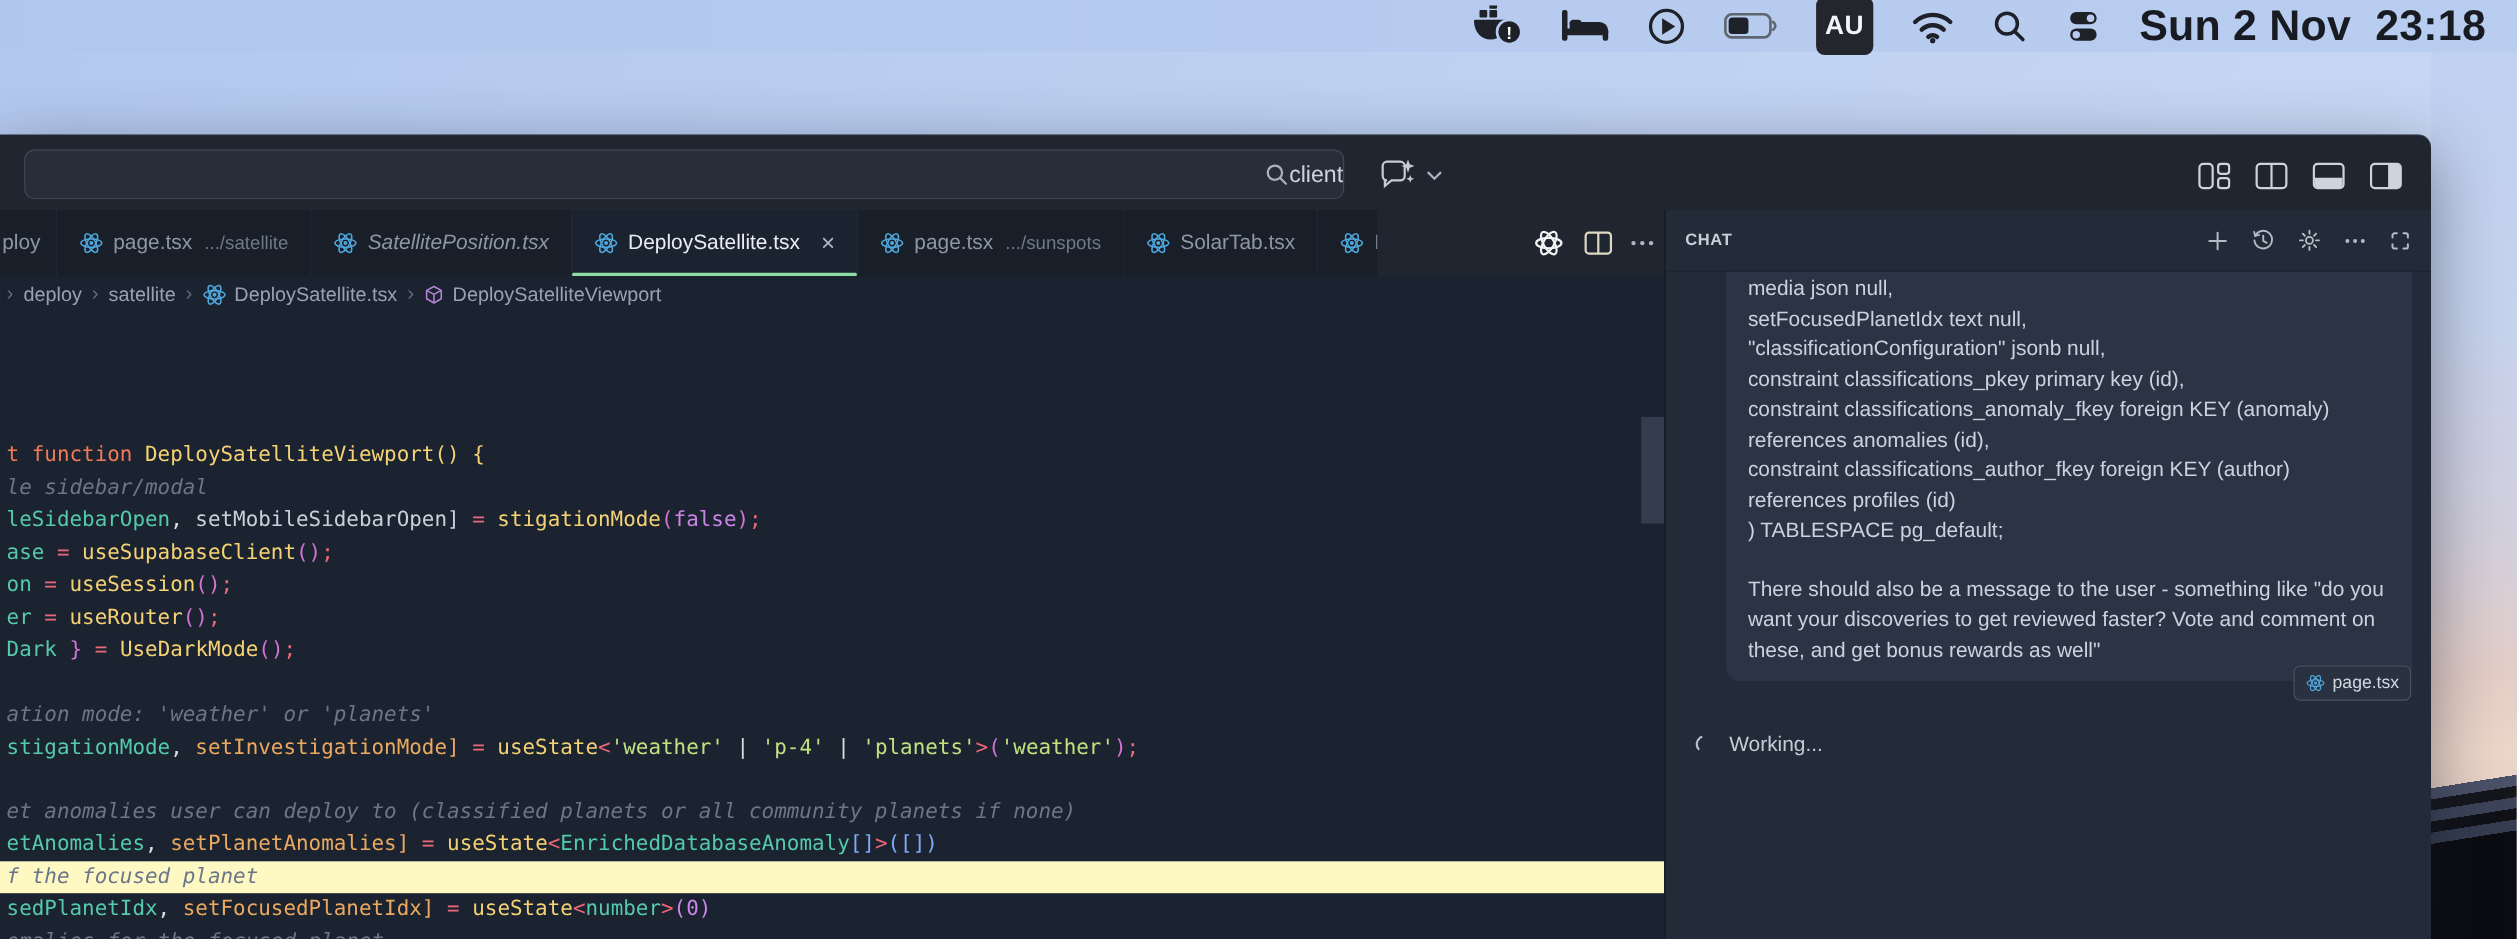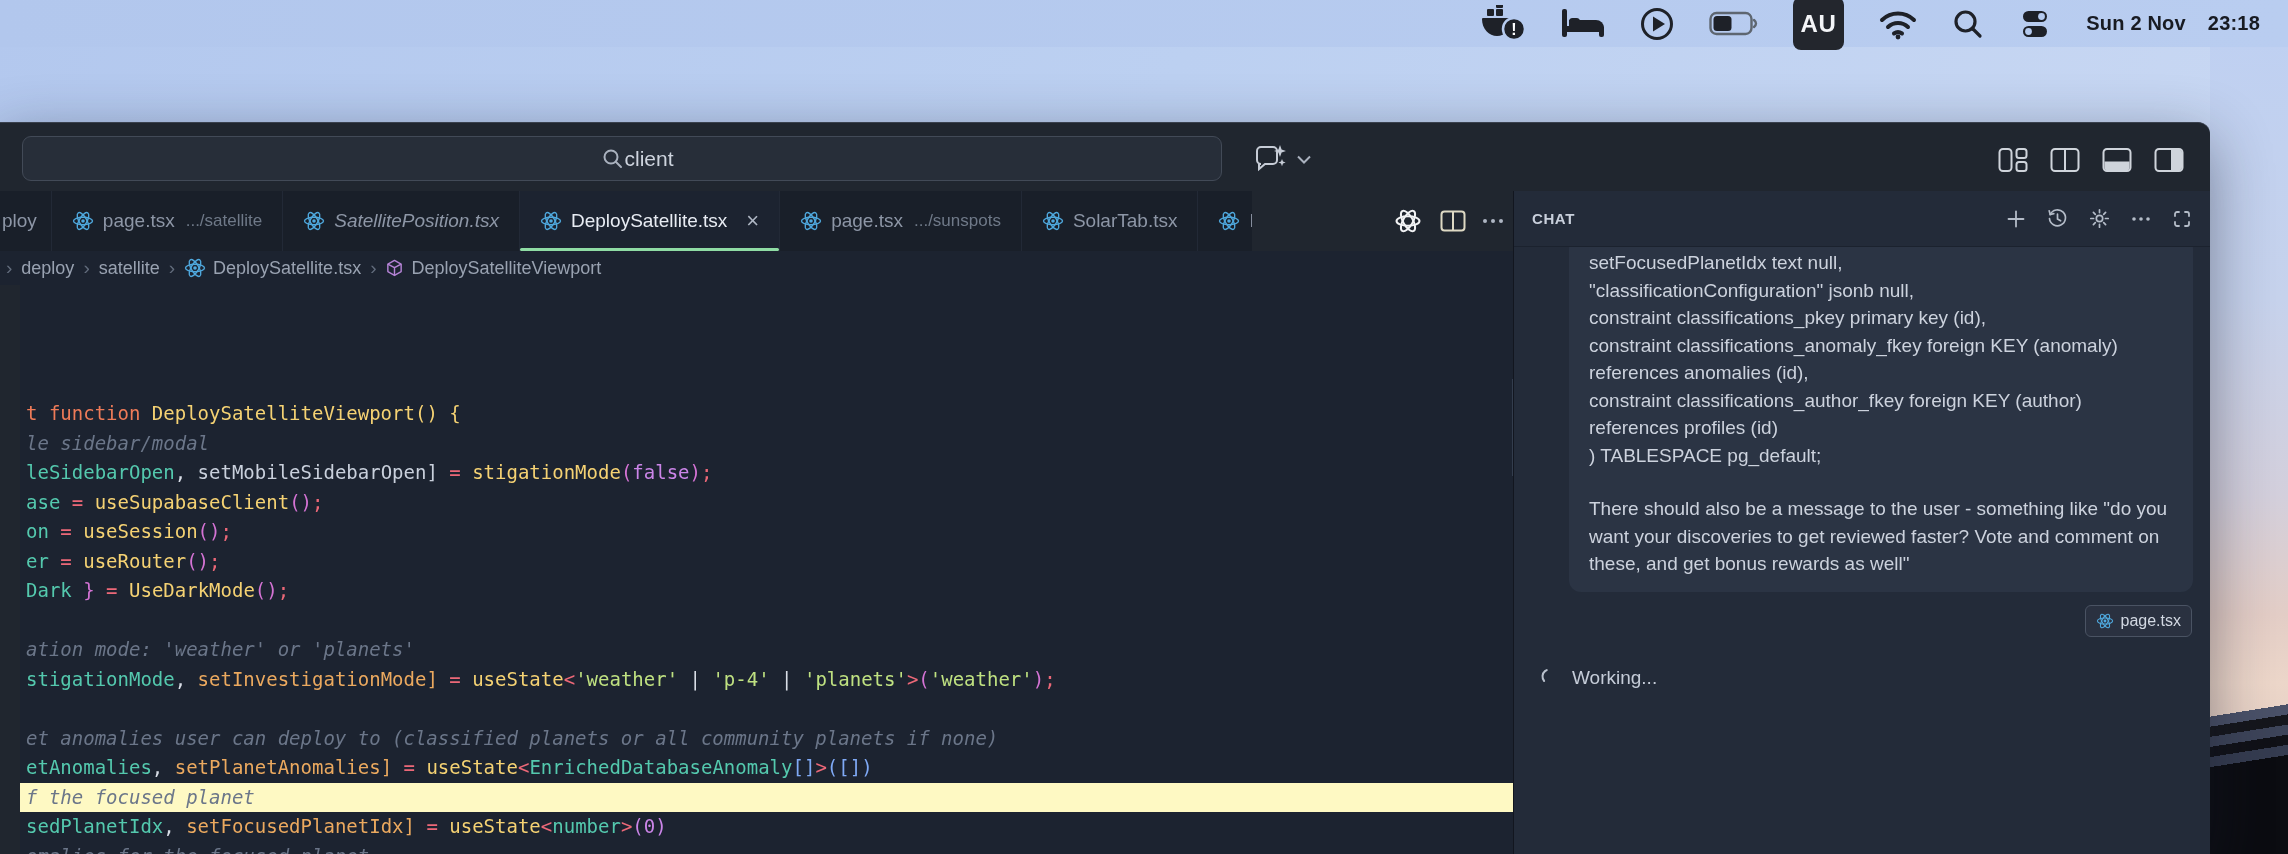--- a/index.html
+++ b/index.html
@@ -16,32 +16,32 @@
       linear-gradient(171deg,
         rgba(0,0,0,0) 0 26%,
         #4a5168 26% 31%, #15161c 31% 36%,
         #3d4459 36% 41%, #101117 41% 46%,
         #353c50 46% 51%, #0b0c11 51% 100%);}
   
   .menubar{position:absolute;left:0;top:0;width:2288px;height:47px;
     background:linear-gradient(90deg,#b2c7ed,#b9cdf0);display:flex;align-items:center;justify-content:flex-end;
     padding-right:28px;box-sizing:border-box;gap:34px;}
   .mb-ic{display:flex;align-items:center;justify-content:center;height:47px;}
-  .mb-clock{font-size:20px;font-weight:600;color:#181b22;letter-spacing:.2px;display:flex;gap:22px;}
+  .mb-clock{font-size:39px;font-weight:600;color:#181b22;letter-spacing:.2px;display:flex;gap:22px;}
   .au-badge{background:#23262d;color:#f4f5f8;font-weight:700;font-size:24px;
     border-radius:8px;padding:3px 8px;letter-spacing:.5px;}
   
   .window{position:absolute;left:0;top:122px;width:2210px;height:732px;
     background:#20262f;border-radius:0 12px 0 0;border-top:1px solid #3a414e;
     box-shadow:0 18px 60px rgba(20,25,40,.45);}
   
   .titlebar{position:absolute;left:0;top:0;width:100%;height:68px;}
   .cmd-center{position:absolute;left:22px;top:13px;width:1200px;height:45px;box-sizing:border-box;
     background:#272e39;border:1px solid #424a57;border-radius:9px;
-    display:flex;align-items:center;justify-content:center;color:#ced4de;font-size:21px;padding-left:32px;}
+    display:flex;align-items:center;justify-content:flex-end;color:#ced4de;font-size:21px;padding-left:32px;}
   .ai-btn{position:absolute;left:1253px;top:20px;display:flex;align-items:center;gap:8px;}
   .layout-icons{position:absolute;right:26px;top:24px;display:flex;gap:22px;}
   
   .tabbar{position:absolute;left:0;top:68px;width:1252px;height:60px;background:#191f29;
     border-bottom:1px solid #151b25;display:flex;align-items:stretch;overflow:hidden;}
   .tab{display:flex;align-items:center;gap:9px;padding:0 20px;font-size:19px;color:#8d96a6;
     border-right:1px solid #222936;position:relative;white-space:nowrap;}
   .tab .detail{font-size:17px;color:#6f7988;margin-left:2px;}
   .tab.partial{padding:0 14px 0 2px;}
   .tab.preview .lbl{font-style:italic;}
@@ -49,21 +49,21 @@
   .tab.active .underline{position:absolute;left:0;right:0;bottom:0;height:3px;background:#8fdca4;border-radius:2px;}
   .tab .close{margin-left:10px;color:#aeb6c3;font-size:22px;line-height:1;}
   .tab-actions{position:absolute;left:1392px;top:68px;height:60px;display:flex;align-items:center;gap:16px;}
   .sash-cap{position:absolute;left:1514px;top:76px;width:20px;height:46px;background:#8d95a2;border-radius:7px;opacity:.9;}
   
   .breadcrumb{position:absolute;left:0;top:128px;width:1513px;height:34px;background:#1c2330;
     display:flex;align-items:center;gap:9px;padding-left:6px;font-size:18px;color:#99a2b1;}
   .breadcrumb .sep{color:#626c7c;font-size:19px;}
   .breadcrumb .bc-item{display:flex;align-items:center;gap:7px;}
   
-  .editor{position:absolute;left:0;top:162px;width:1513px;height:570px;background:#1c2330;overflow:hidden;margin-left:20px;}
+  .editor{position:absolute;left:0;top:162px;width:1513px;height:570px;background:#1c2330;overflow:hidden;}
   .code{position:absolute;left:0;top:114px;width:100%;
     font-family:"DejaVu Sans Mono", monospace;font-size:19px;}
   .cl{height:29.5px;line-height:29.5px;white-space:pre;padding-left:6px;}
   .cl.hl{background:#fef9c3;}
   .kw{color:#ef7b58}.fn{color:#f5d273}.vr{color:#54c9ae}.st{color:#eba95f}.sl{color:#c9d0dc}
   .op{color:#ec6878}.str{color:#bfe181}.num{color:#cb85e8}.pk{color:#d473d4}.bl{color:#7fa9f5}
   .cm{color:#6b7689;font-style:italic}.pl{color:#d8dde6}
   .ed-scroll{position:absolute;left:1492px;top:94px;width:21px;height:97px;background:#333d4e;}
   
   .chat{position:absolute;left:1513px;top:68px;width:697px;height:664px;background:#232b39;
@@ -424,20 +424,21 @@
               <path d="M13 3 h2 a2 2 0 0 1 2 2 v2"></path>
             <path d="M17 13 v2 a2 2 0 0 1 -2 2 h-2"></path>
               <path d="M7 17 H5 a2 2 0 0 1 -2 -2 v-2"></path>
           </svg>
         </span>
       </span>
     </div>
     <div class="chat-body">
       <div class="bubble">
         <div id="msg-lines">
+            <div>media json null,</div>
             <div>setFocusedPlanetIdx text null,</div>
             <div>"classificationConfiguration" jsonb null,</div>
             <div>constraint classifications_pkey primary key (id),</div>
             <div>constraint classifications_anomaly_fkey foreign KEY (anomaly)</div>
             <div>references anomalies (id),</div>
             <div>constraint classifications_author_fkey foreign KEY (author)</div>
             <div>references profiles (id)</div>
             <div>) TABLESPACE pg_default;</div>
           </div>
         <div class="para">There should also be a message to the user - something like "do you want your discoveries to get reviewed faster? Vote and comment on these, and get bonus rewards as well"</div>

